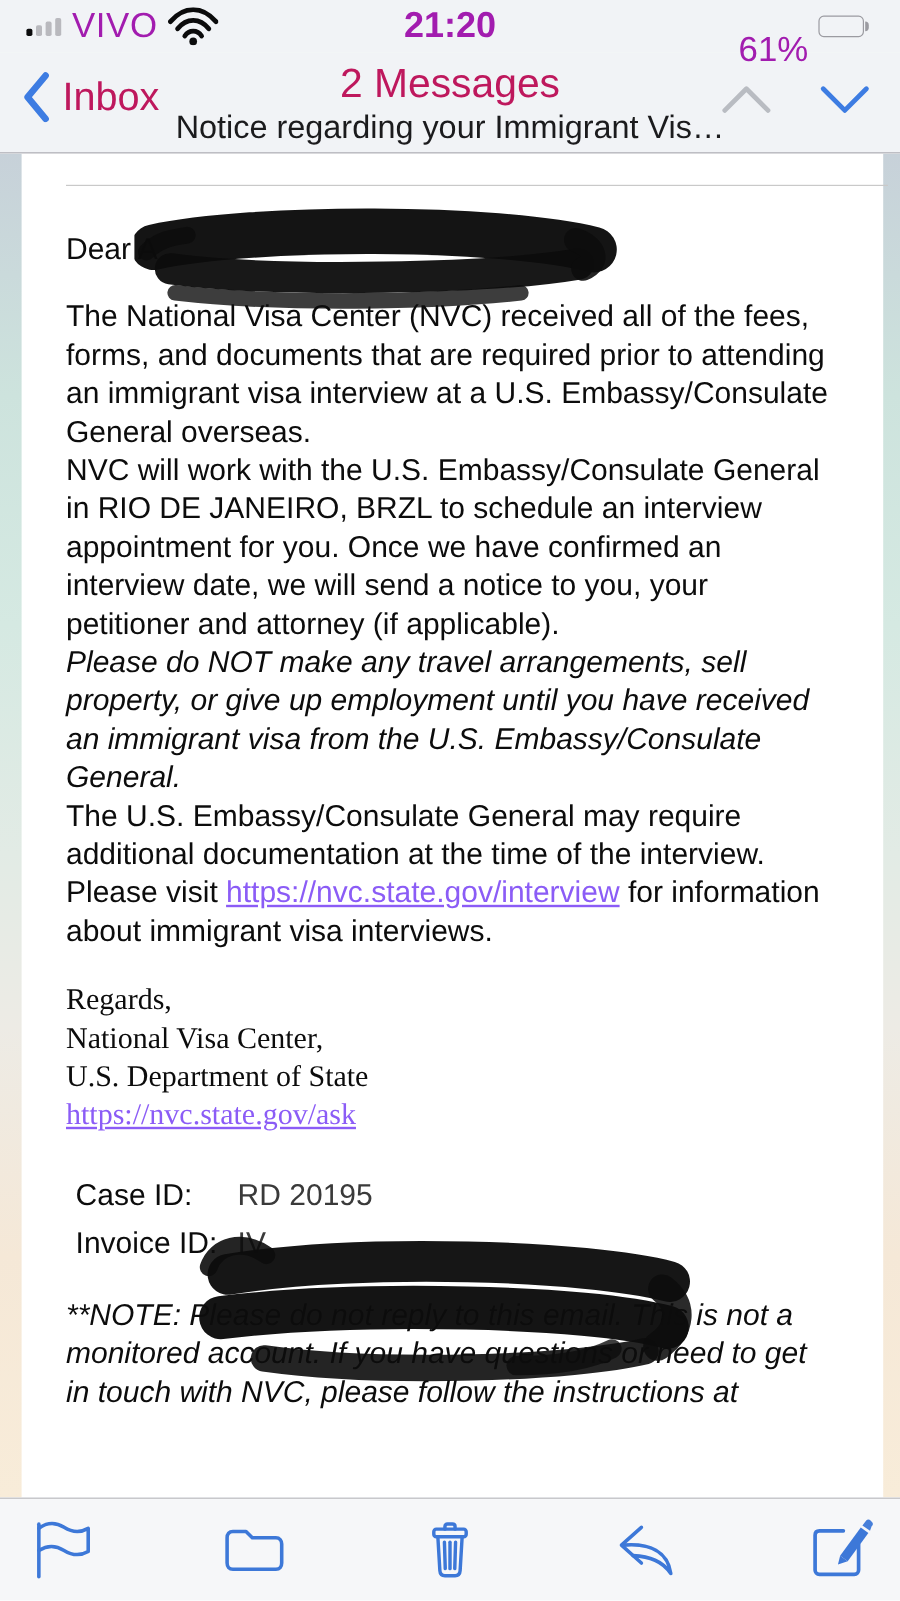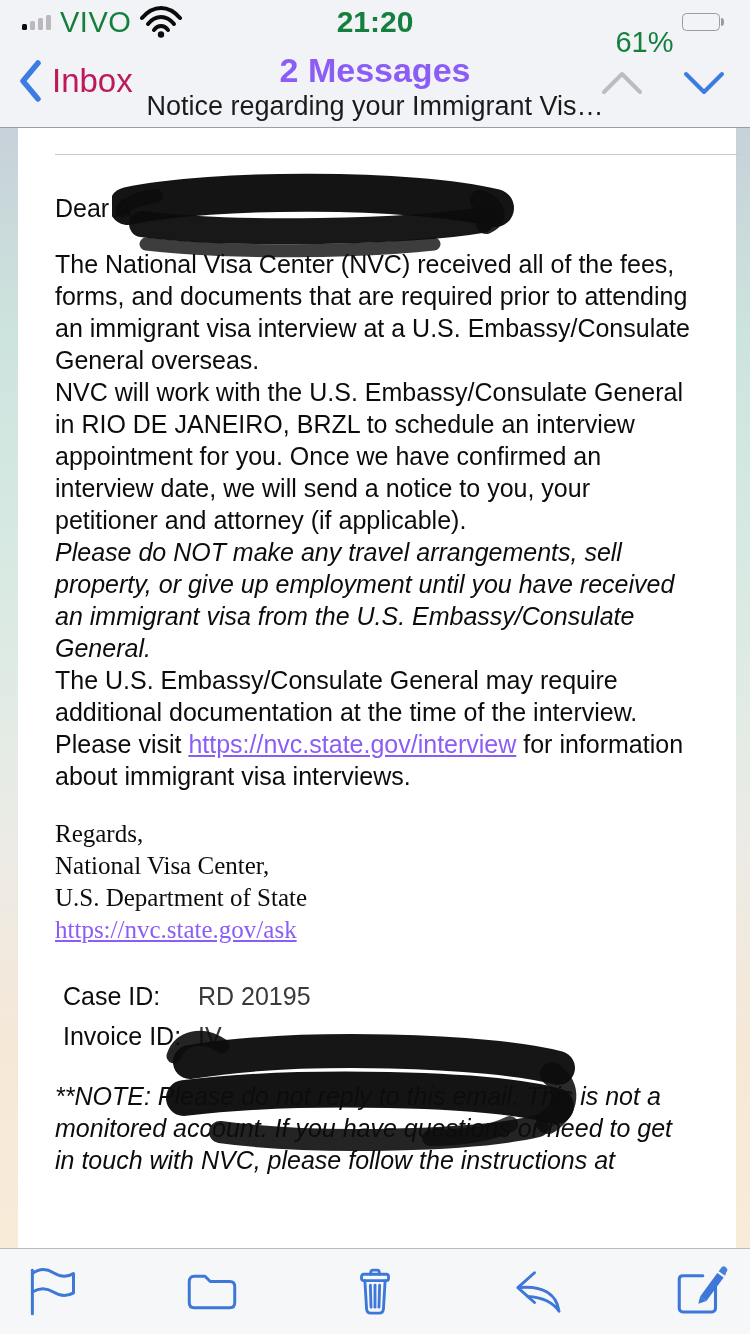--- a/index.html
+++ b/index.html
@@ -4,21 +4,21 @@
 <style>
   * { margin:0; padding:0; box-sizing:border-box; }
   html,body { width:750px; height:1334px; }
   body { font-family:"Liberation Sans", sans-serif; background:#fff; }
   .screen { position:relative; width:750px; height:1334px; overflow:hidden; background:#fff; }
 
   
   .statusbar {
     position:absolute; top:0; left:0; right:0; height:44px;
     background:#f1f3f6; display:flex; align-items:center; justify-content:space-between;
-    padding:0 26px 0 22px; color:#15803d;
+    padding:0 26px 0 22px; color:#a21caf;
   }
   .sb-left { display:flex; align-items:center; gap:9px; }
   .bars { display:flex; align-items:flex-end; gap:3px; height:17px; padding-bottom:1px; }
   .bar { width:5px; border-radius:1.5px; background:#b9b9be; }
   .bar1 { height:6px; background:#0b0b0c; }
   .bar2 { height:9px; } .bar3 { height:12px; } .bar4 { height:15px; }
   .carrier { font-size:29px; letter-spacing:.5px; }
   .sb-time { position:absolute; left:0; right:0; text-align:center; font-size:30px; font-weight:600; pointer-events:none; }
   .sb-right { display:flex; align-items:center; gap:8px; z-index:1; }
   .batt-pct { font-size:29px;margin-top:40px; }
@@ -28,21 +28,21 @@
   .batt-tip { width:3px; height:8px; background:#9b9ba1; border-radius:0 3px 3px 0; margin-left:1.5px; }
 
   
   .navbar {
     position:absolute; top:44px; left:0; right:0; height:84px;
     background:#f1f3f6; border-bottom:1px solid #9c9ca2;
   }
   .nav-back { position:absolute; left:18px; top:16px; display:flex; align-items:center; gap:10px; color:#be185d; }
   .nav-back-label { font-size:33px; }
   .nav-center { position:absolute; left:120px; right:120px; top:6px; text-align:center; }
-  .nav-title { font-size:34px; font-weight:700; color:#8b5cf6; line-height:40px; }
+  .nav-title { font-size:34px; font-weight:400; color:#be185d; line-height:40px; }
   .nav-subtitle { font-size:27px; color:#1b1b1d; line-height:32px; white-space:nowrap; }
   .nav-chevrons { position:absolute; right:24px; top:26px; display:flex; gap:38px; }
 
   
   .content { position:absolute; top:128px; left:0; right:0; height:1120px; background:#ffffff; overflow:hidden; }
   .strip { position:absolute; top:0; bottom:0;
     background:linear-gradient(180deg,#c7d1d9 0%,#cde3dd 18%,#d5e9e2 35%,#e2ebe5 52%,#edebe5 65%,#f5e8d7 82%,#f8ecd9 100%); }
   .strip-left { left:0; width:18px; }
   .strip-right { right:0; width:14px; }
   .content-sep { position:absolute; top:26px; left:55px; right:10px; height:1px; background:#c9c9c9; }

